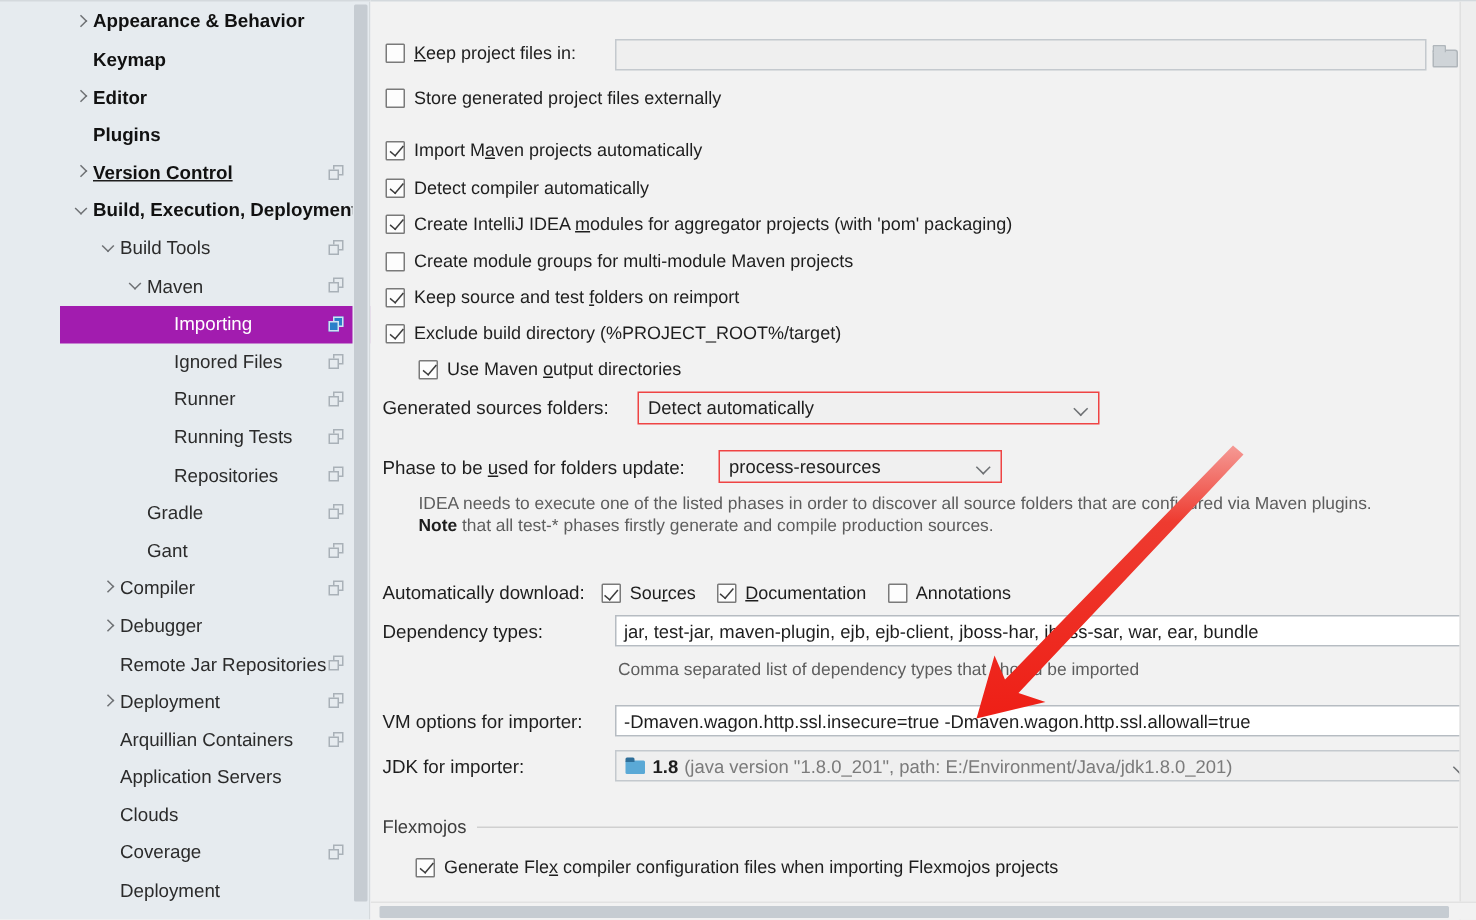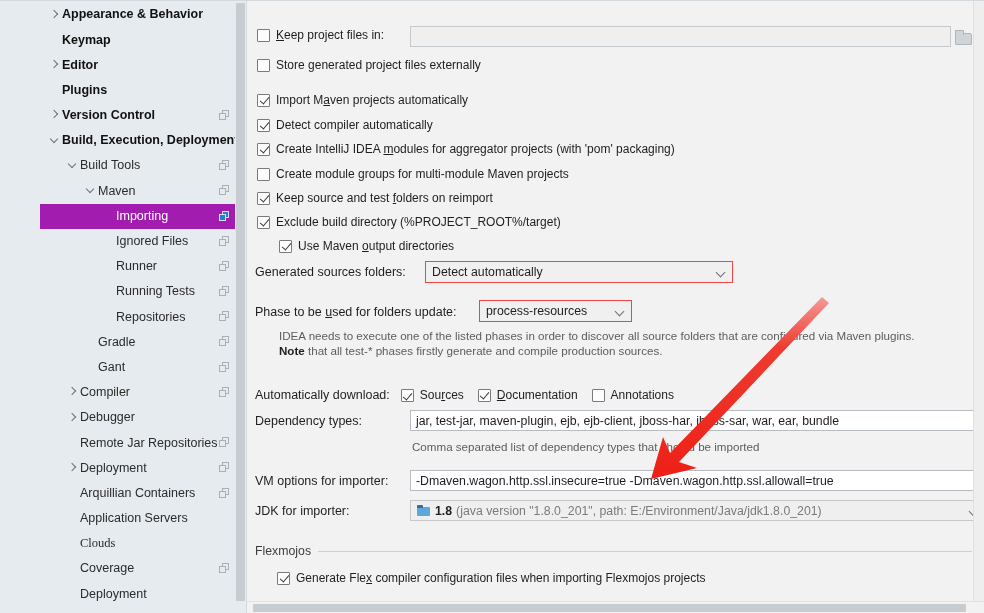--- a/index.html
+++ b/index.html
@@ -258,21 +258,21 @@
           <span class="tree-label">Keymap</span>
         </div>
         <div class="tree-row bold" style="padding-left: 8px;">
           <span class="twisty collapsed"></span>
           <span class="tree-label">Editor</span>
         </div>
         <div class="tree-row bold" style="padding-left: 8px;">
           <span class="twisty"></span>
           <span class="tree-label">Plugins</span>
         </div>
-        <div class="tree-row bold" style="padding-left: 8px;">
+        <div class="tree-row bold" style="padding-left: 8px; text-decoration: underline;">
           <span class="twisty collapsed"></span>
           <span class="tree-label">Version Control</span>
           <span class="copy-icon">
             <span class="back"></span>
             <span class="front"></span>
           </span>
         </div>
         <div class="tree-row bold" style="padding-left: 8px;">
           <span class="twisty expanded"></span>
           <span class="tree-label">Build, Execution, Deployment</span>
@@ -382,21 +382,21 @@
           <span class="tree-label">Arquillian Containers</span>
           <span class="copy-icon">
             <span class="back"></span>
             <span class="front"></span>
           </span>
         </div>
         <div class="tree-row" style="padding-left: 26px;">
           <span class="twisty"></span>
           <span class="tree-label">Application Servers</span>
         </div>
-        <div class="tree-row" style="padding-left: 26px; font-family: Liberation Serif, serif;">
+        <div class="tree-row" style="padding-left: 26px;">
           <span class="twisty"></span>
           <span class="tree-label">Clouds</span>
         </div>
         <div class="tree-row" style="padding-left: 26px;">
           <span class="twisty"></span>
           <span class="tree-label">Coverage</span>
           <span class="copy-icon">
             <span class="back"></span>
             <span class="front"></span>
           </span>
@@ -464,21 +464,21 @@
         <span class="label">Generated sources folders:</span>
       </div>
       <div class="combo" style="position:absolute; left:178px; top:260px; width:308px;">
         <span>Detect automatically</span>
         <span class="chev"></span>
       </div>
 
       <div class="row" style="left:8px; top:304px;">
         <span class="label"><span>Phase to be </span><span class="mn">u</span><span>sed for folders update:</span></span>
       </div>
-      <div class="combo" style="position:absolute; left:232px; top:299px; width:153px;">
+      <div class="combo" style="position:absolute; left:232px; top:299px; width:189px;">
         <span>process-resources</span>
         <span class="chev"></span>
       </div>
 
       <div style="position:absolute; left:32px; top:327px; width:700px;">
         <div class="hint">IDEA needs to execute one of the listed phases in order to discover all source folders that are configured via Maven plugins.</div>
         <div class="hint"><b>Note</b><span> that all test-* phases firstly generate and compile production sources.</span></div>
       </div>
 
       <div class="row" style="left:8px; top:387px;">

